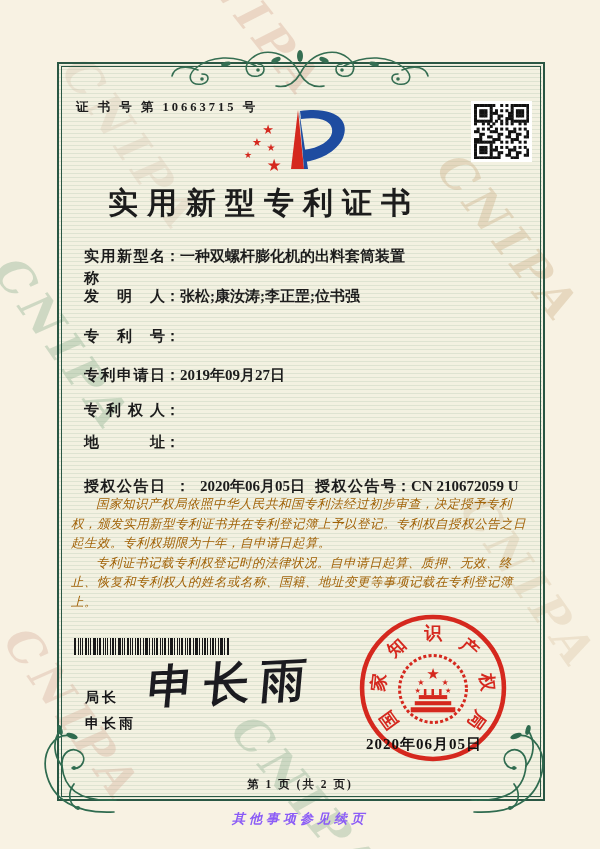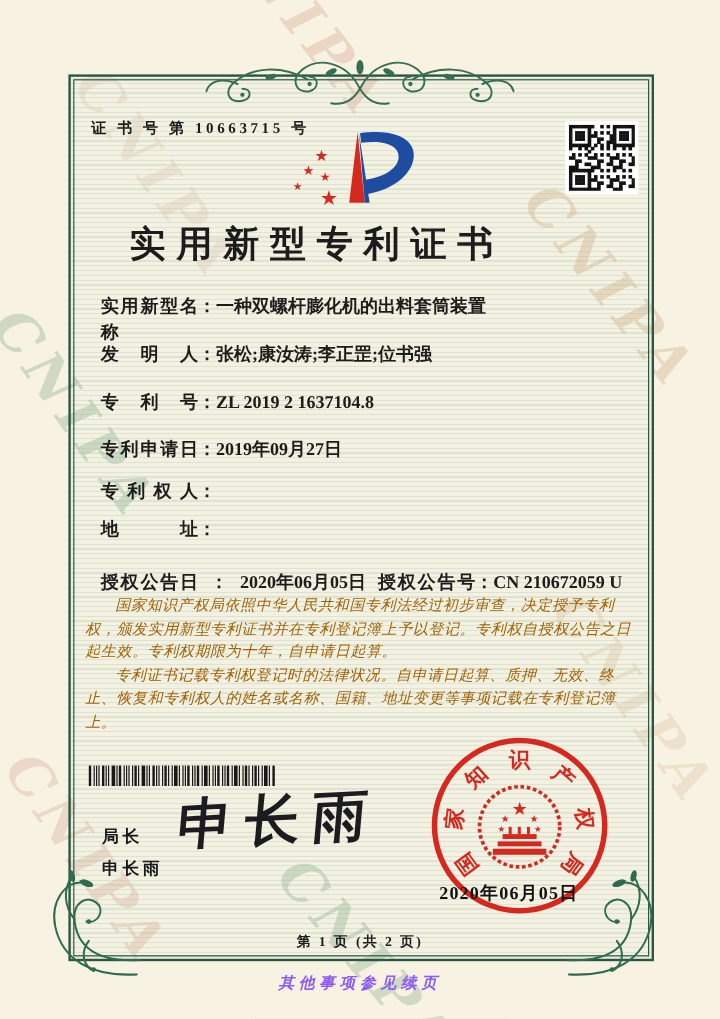--- a/index.html
+++ b/index.html
@@ -378,21 +378,20 @@
     <span class="fvalue">一种双螺杆膨化机的出料套筒装置</span>
   </div>
   <div class="ct frow r2">
     <span class="flabel">发明人</span>
       <span class="fcolon">：</span>
     <span class="fvalue">张松;康汝涛;李正罡;位书强</span>
   </div>
   <div class="ct frow r3">
     <span class="flabel">专利号</span>
       <span class="fcolon">：</span>
-    <span class="fvalue">ZL 2019 2 1637104.8</span>
   </div>
   <div class="ct frow r4">
     <span class="flabel">专利申请日</span>
       <span class="fcolon">：</span>
     <span class="fvalue">2019年09月27日</span>
   </div>
   <div class="ct frow r5">
     <span class="flabel">专利权人</span>
       <span class="fcolon">：</span>
   </div>

